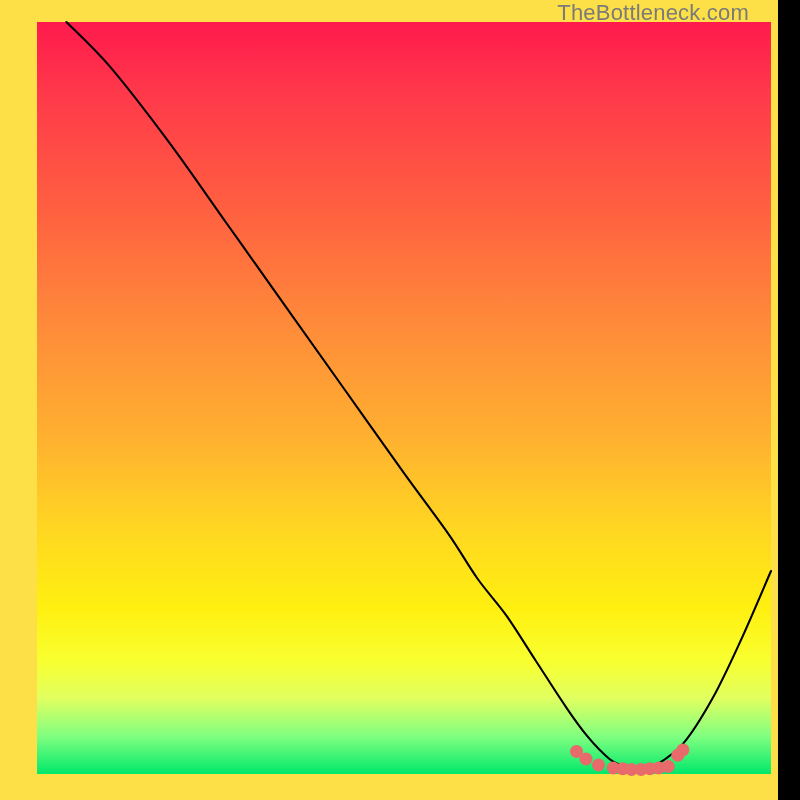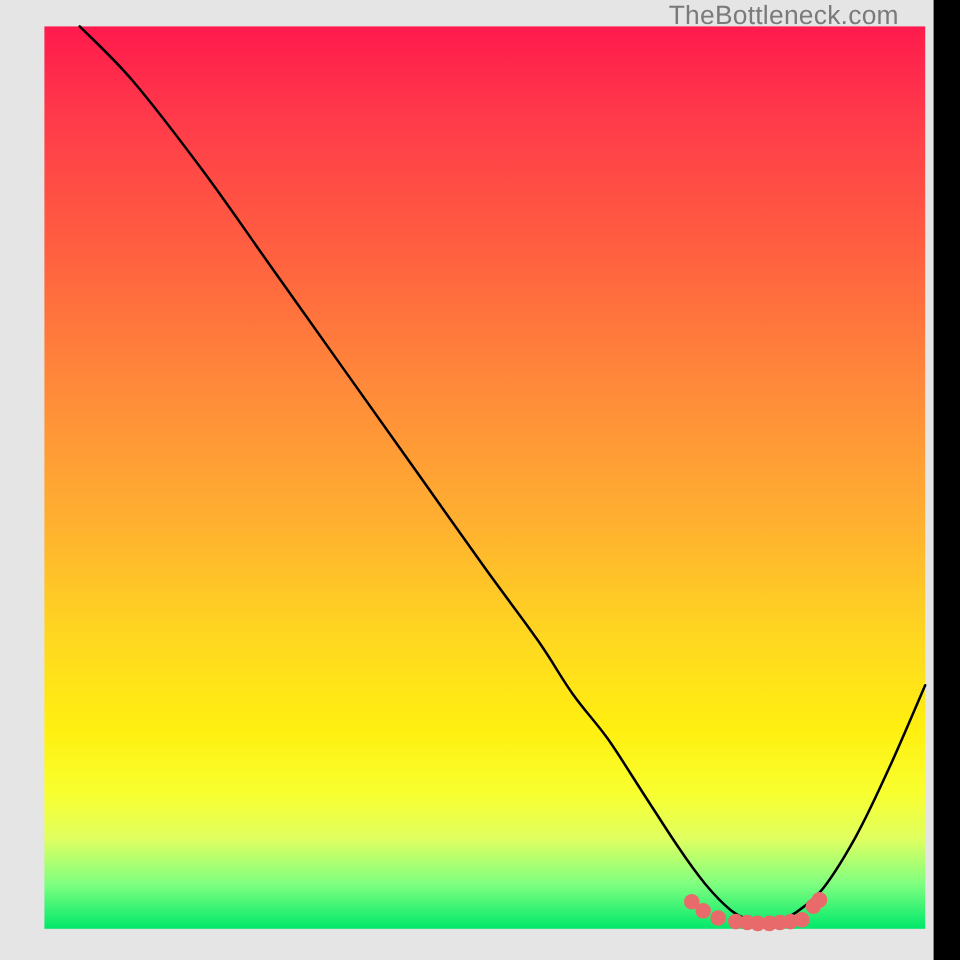--- a/index.html
+++ b/index.html
@@ -9,21 +9,21 @@
     width: 800px;
     height: 800px;
     overflow: hidden;
     position: relative;
   }
   .canvas {
     position: absolute;
     top: 0; left: 0;
     width: 778px;
     height: 800px;
-    background: #e5e5e5;
+    background: #fde047;
     text-decoration: underline;
   }
   .plot-area {
     position: absolute;
     background: linear-gradient(to bottom,
       #ff1a4d 0%,
       #ff3a4a 10%,
       #ff6040 25%,
       #ff8a3a 40%,
       #ffb030 55%,

